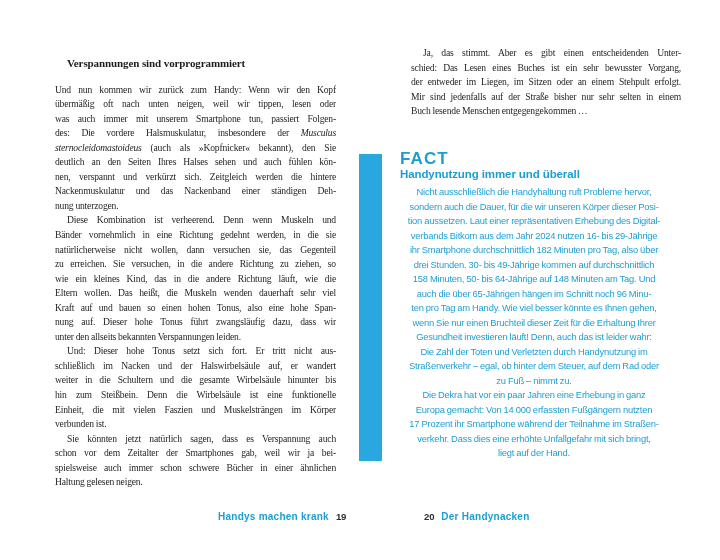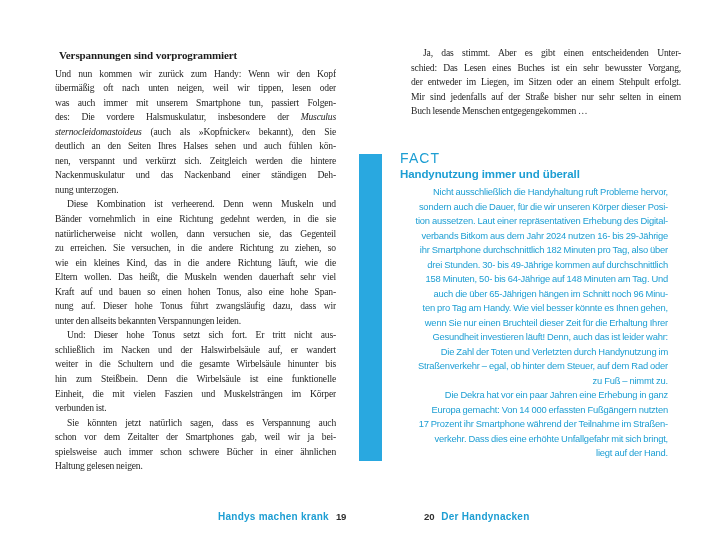--- a/index.html
+++ b/index.html
@@ -10,38 +10,38 @@
   
   .tl { height:14.55px; line-height:14.55px; overflow:hidden; }
   .serif .tl { text-align:justify; text-align-last:justify; }
   .serif .tl-last { text-align-last:left; }
   .para { margin:0; }
   .indent .tl:first-child { text-indent:12px; }
 
   
   .col-left { position:absolute; left:55px; top:44px; width:281px; }
   .heading {
-    font-size:11px; font-weight:bold; margin:4px; height:14.55px;
+    font-size:11px; font-weight:bold; margin:12px; height:14.55px;
     line-height:14.55px; letter-spacing:-0.1px; color:#1d1d1d;
   }
   .serif-body { font-size:9.6px; letter-spacing:-0.18px; word-spacing:-0.3px; }
 
   
   .col-right { position:absolute; left:411px; top:46px; width:270px;font-family:Liberation Serif, serif; }
 
   .fact-bar { position:absolute; left:359px; top:154px; width:23px; height:307px; }
 
   .fact-box {
     position:absolute; left:400px; top:151px; width:268px;
     font-family:"Liberation Sans", sans-serif;
   }
-  .fact-kicker { font-weight:normal; font-size:14px; letter-spacing:1.1px; line-height:15px; height:15px; }
+  .fact-kicker { font-weight:bold; font-size:17px; letter-spacing:1.1px; line-height:15px; height:15px; }
   .fact-title  { font-weight:bold; font-size:11.5px; letter-spacing:-0.1px; line-height:16px; height:16px; margin-bottom:3px; }
   .fact-body { font-size:9.4px; letter-spacing:-0.2px; word-spacing:-0.3px; }
-  .fact-body .tl { text-align:right; height:14.5px; line-height:14.5px; }
+  .fact-body .tl { text-align:center; height:14.5px; line-height:14.5px; }
 
   
   .footer {
     position:absolute; top:511px; display:flex; align-items:baseline; gap:7px;
     font-family:"Liberation Sans", sans-serif; white-space:nowrap;
   }
   .footer-left  { left:218px; }
   .footer-right { left:424px; }
   .chap-label { font-weight:bold; font-size:10px; letter-spacing:0.25px; }
   .page-num   { font-weight:bold; font-size:9.6px; color:#2e2e2e; letter-spacing:-0.2px; }

